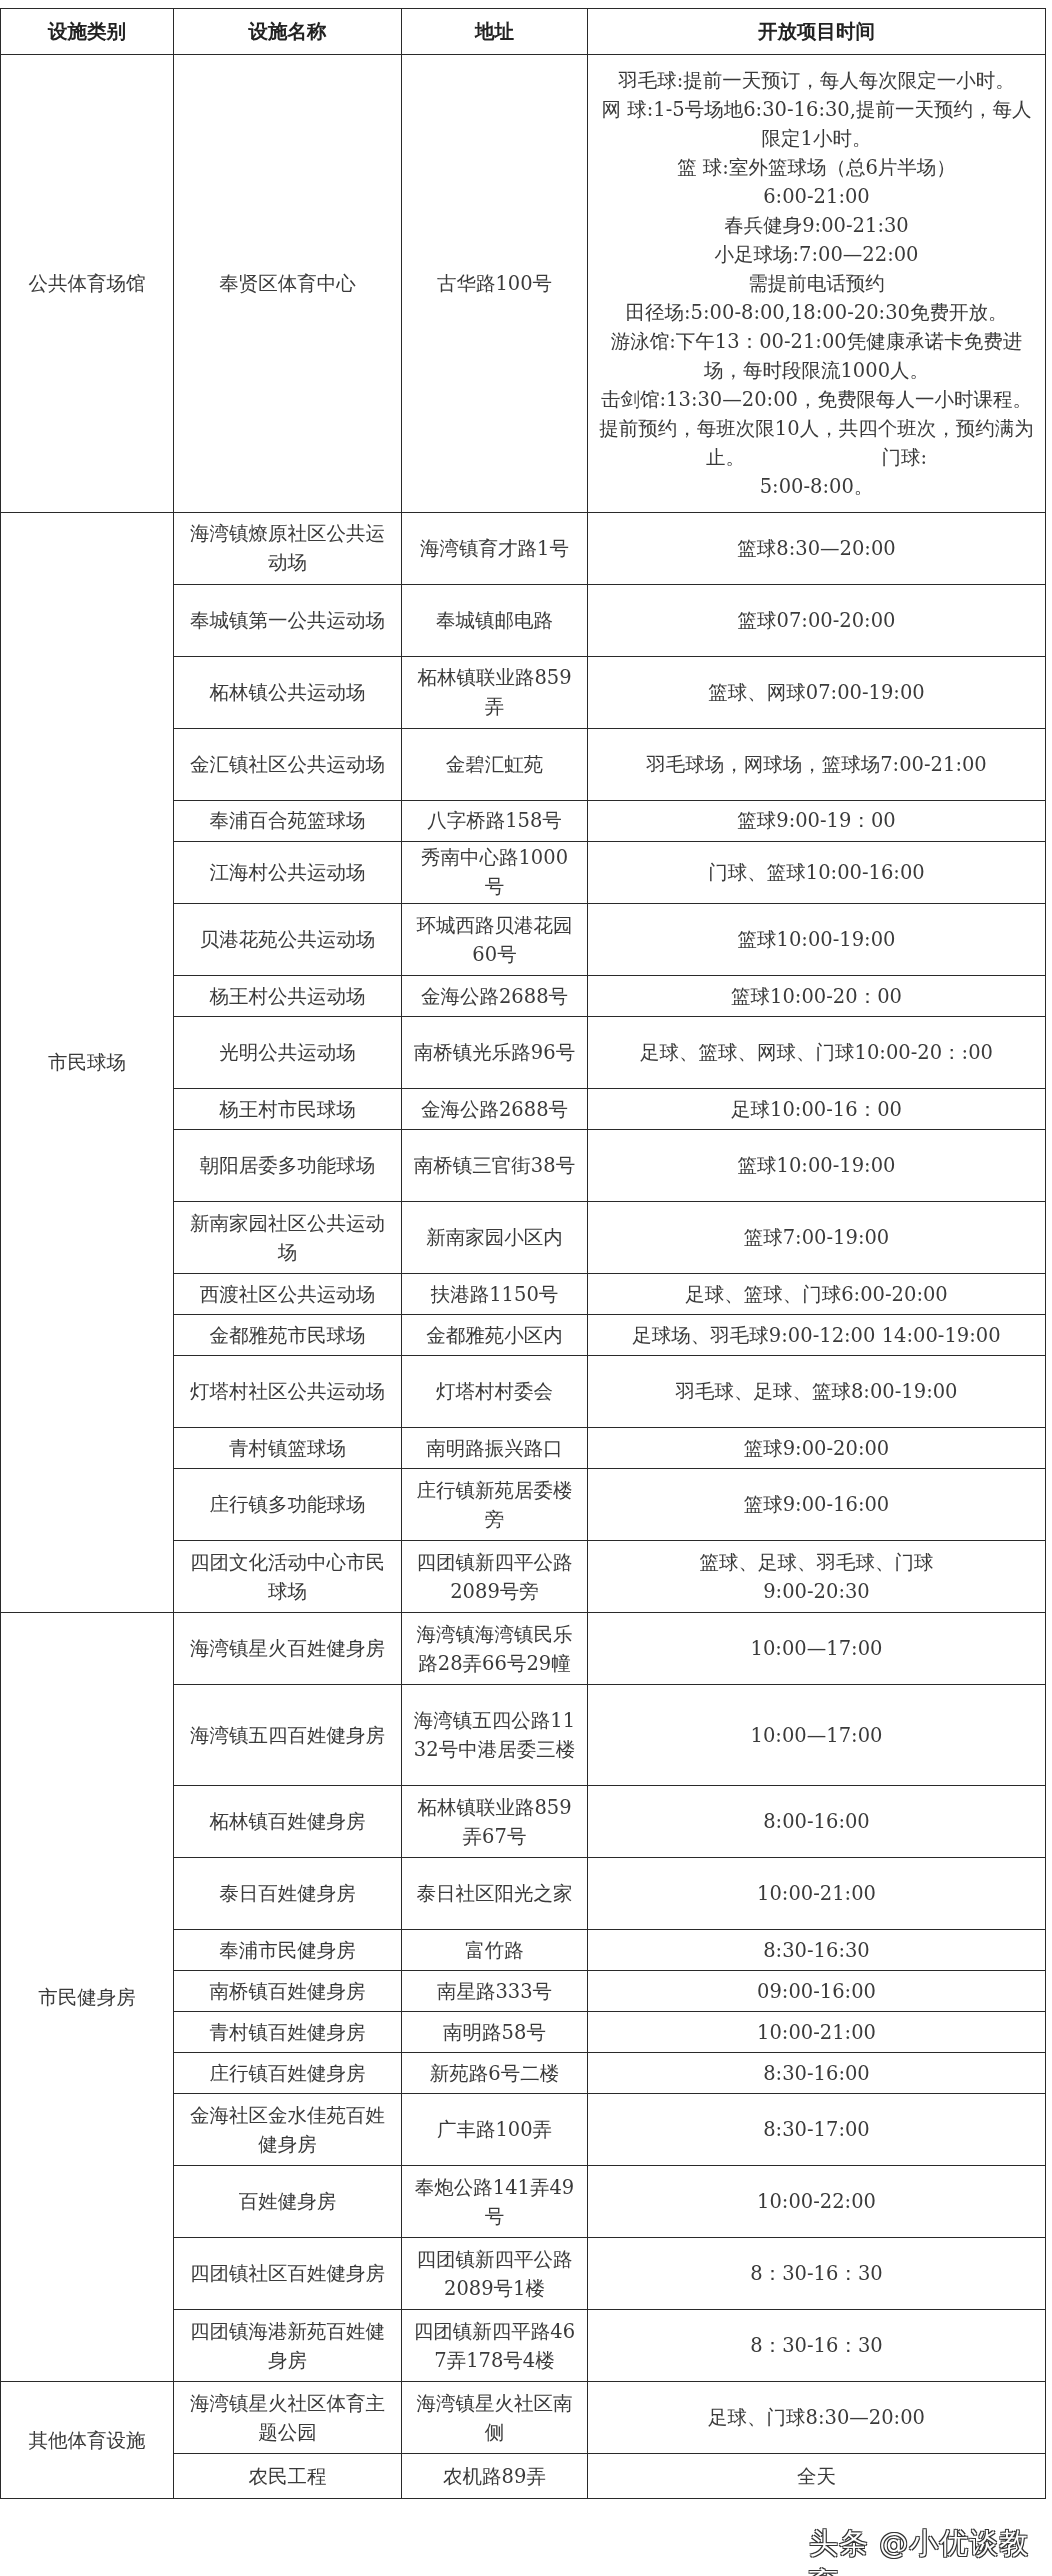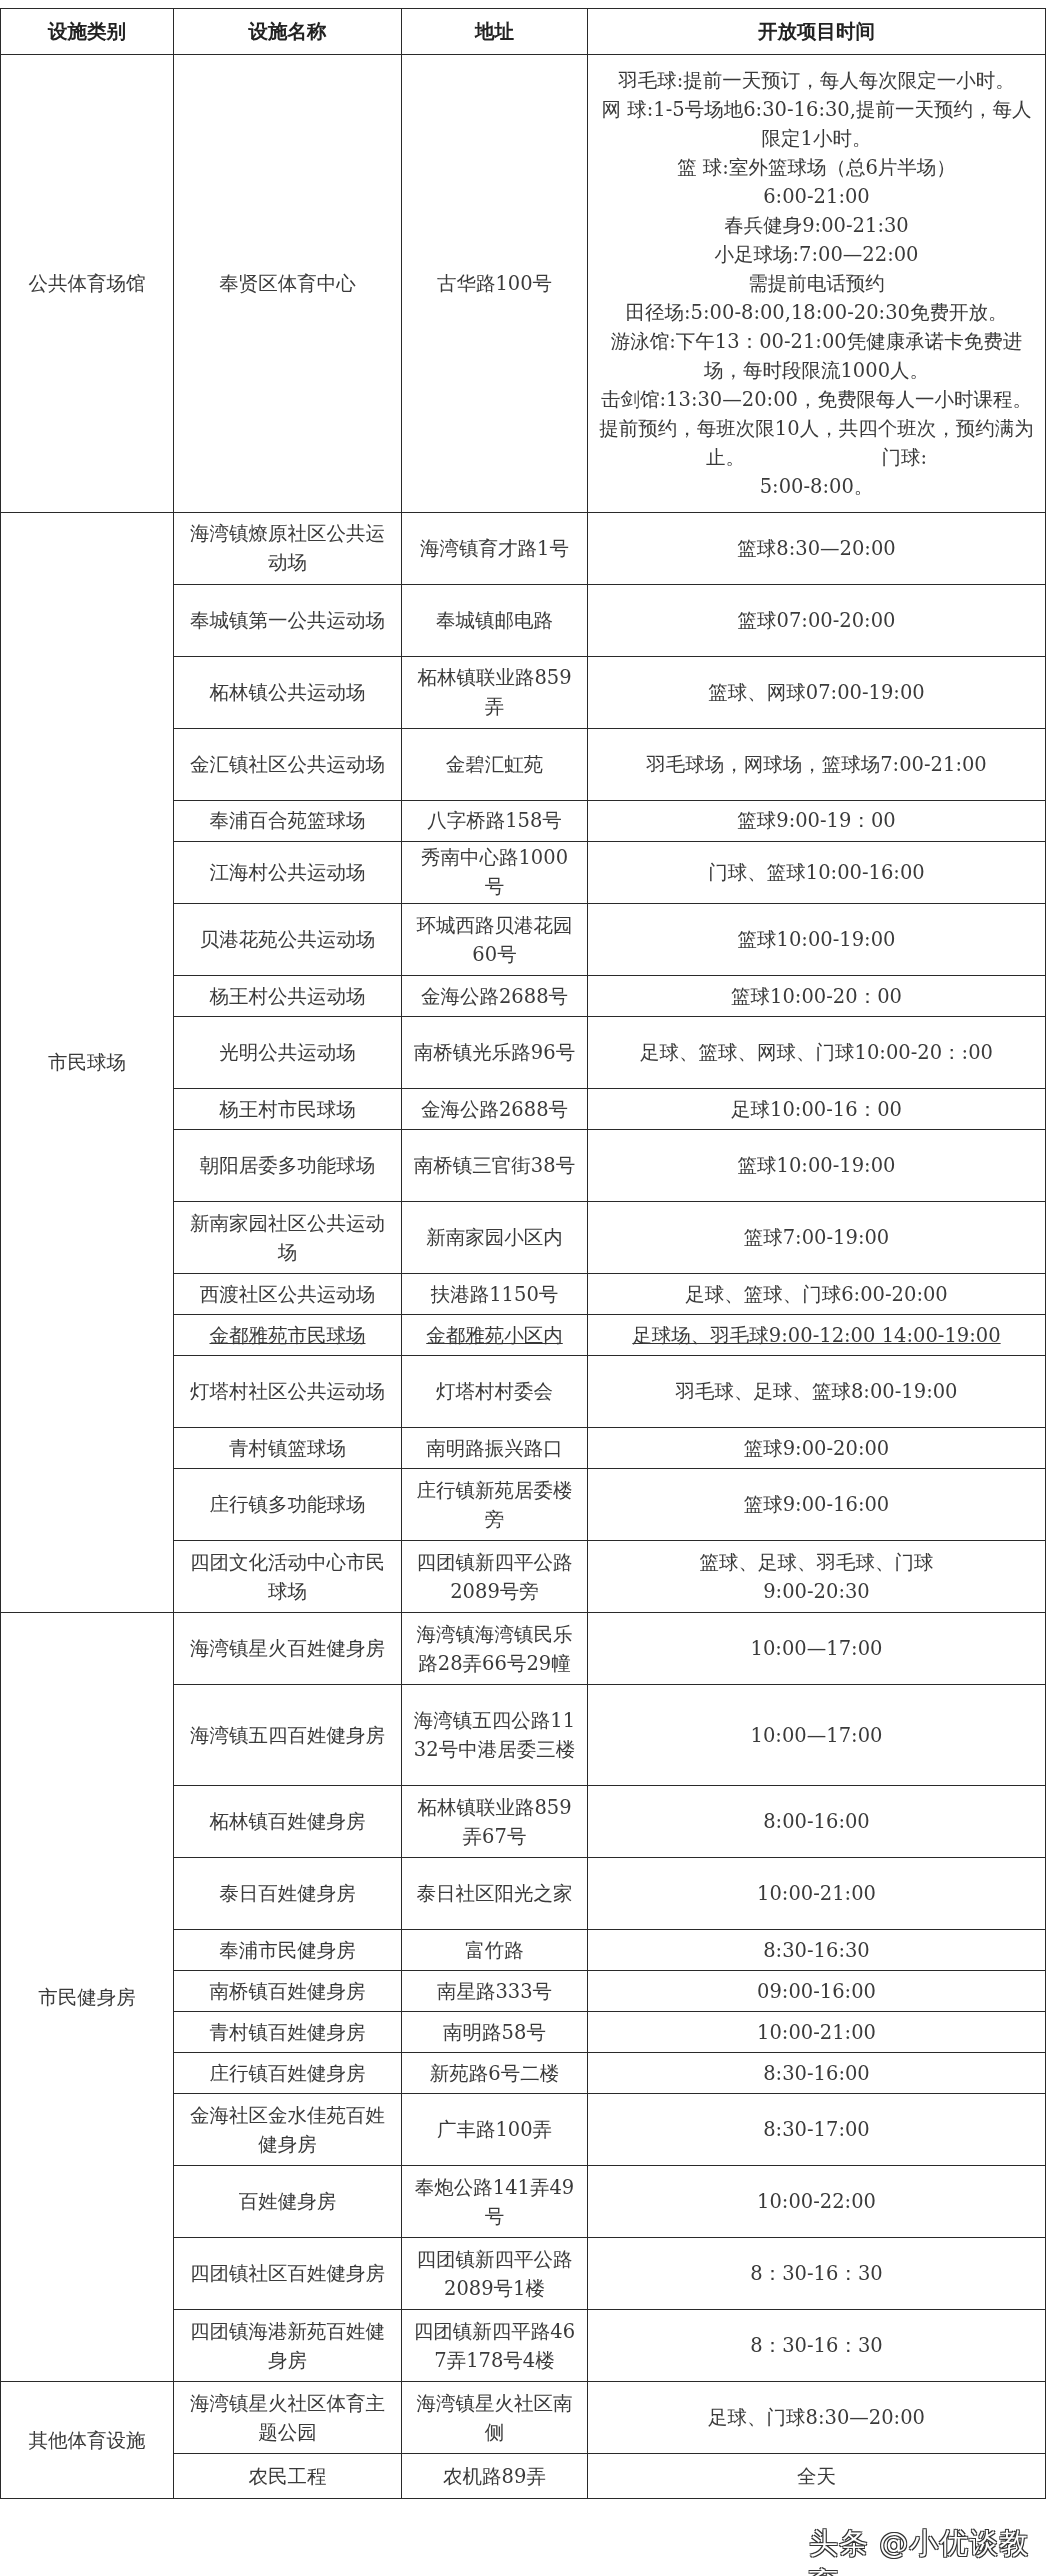--- a/index.html
+++ b/index.html
@@ -140,21 +140,21 @@
           <span class="hours-line">篮球7:00-19:00</span>
         </td>
       </tr>
       <tr style="height: 41px;">
         <td>西渡社区公共运动场</td>
         <td>扶港路1150号</td>
         <td>
           <span class="hours-line">足球、篮球、门球6:00-20:00</span>
         </td>
       </tr>
-      <tr style="height: 41px; text-decoration: underline;">
+      <tr style="height: 41px;">
         <td>金都雅苑市民球场</td>
         <td>金都雅苑小区内</td>
         <td>
           <span class="hours-line">足球场、羽毛球9:00-12:00  14:00-19:00</span>
         </td>
       </tr>
       <tr style="height: 72px;">
         <td>灯塔村社区公共运动场</td>
         <td>灯塔村村委会</td>
         <td>

